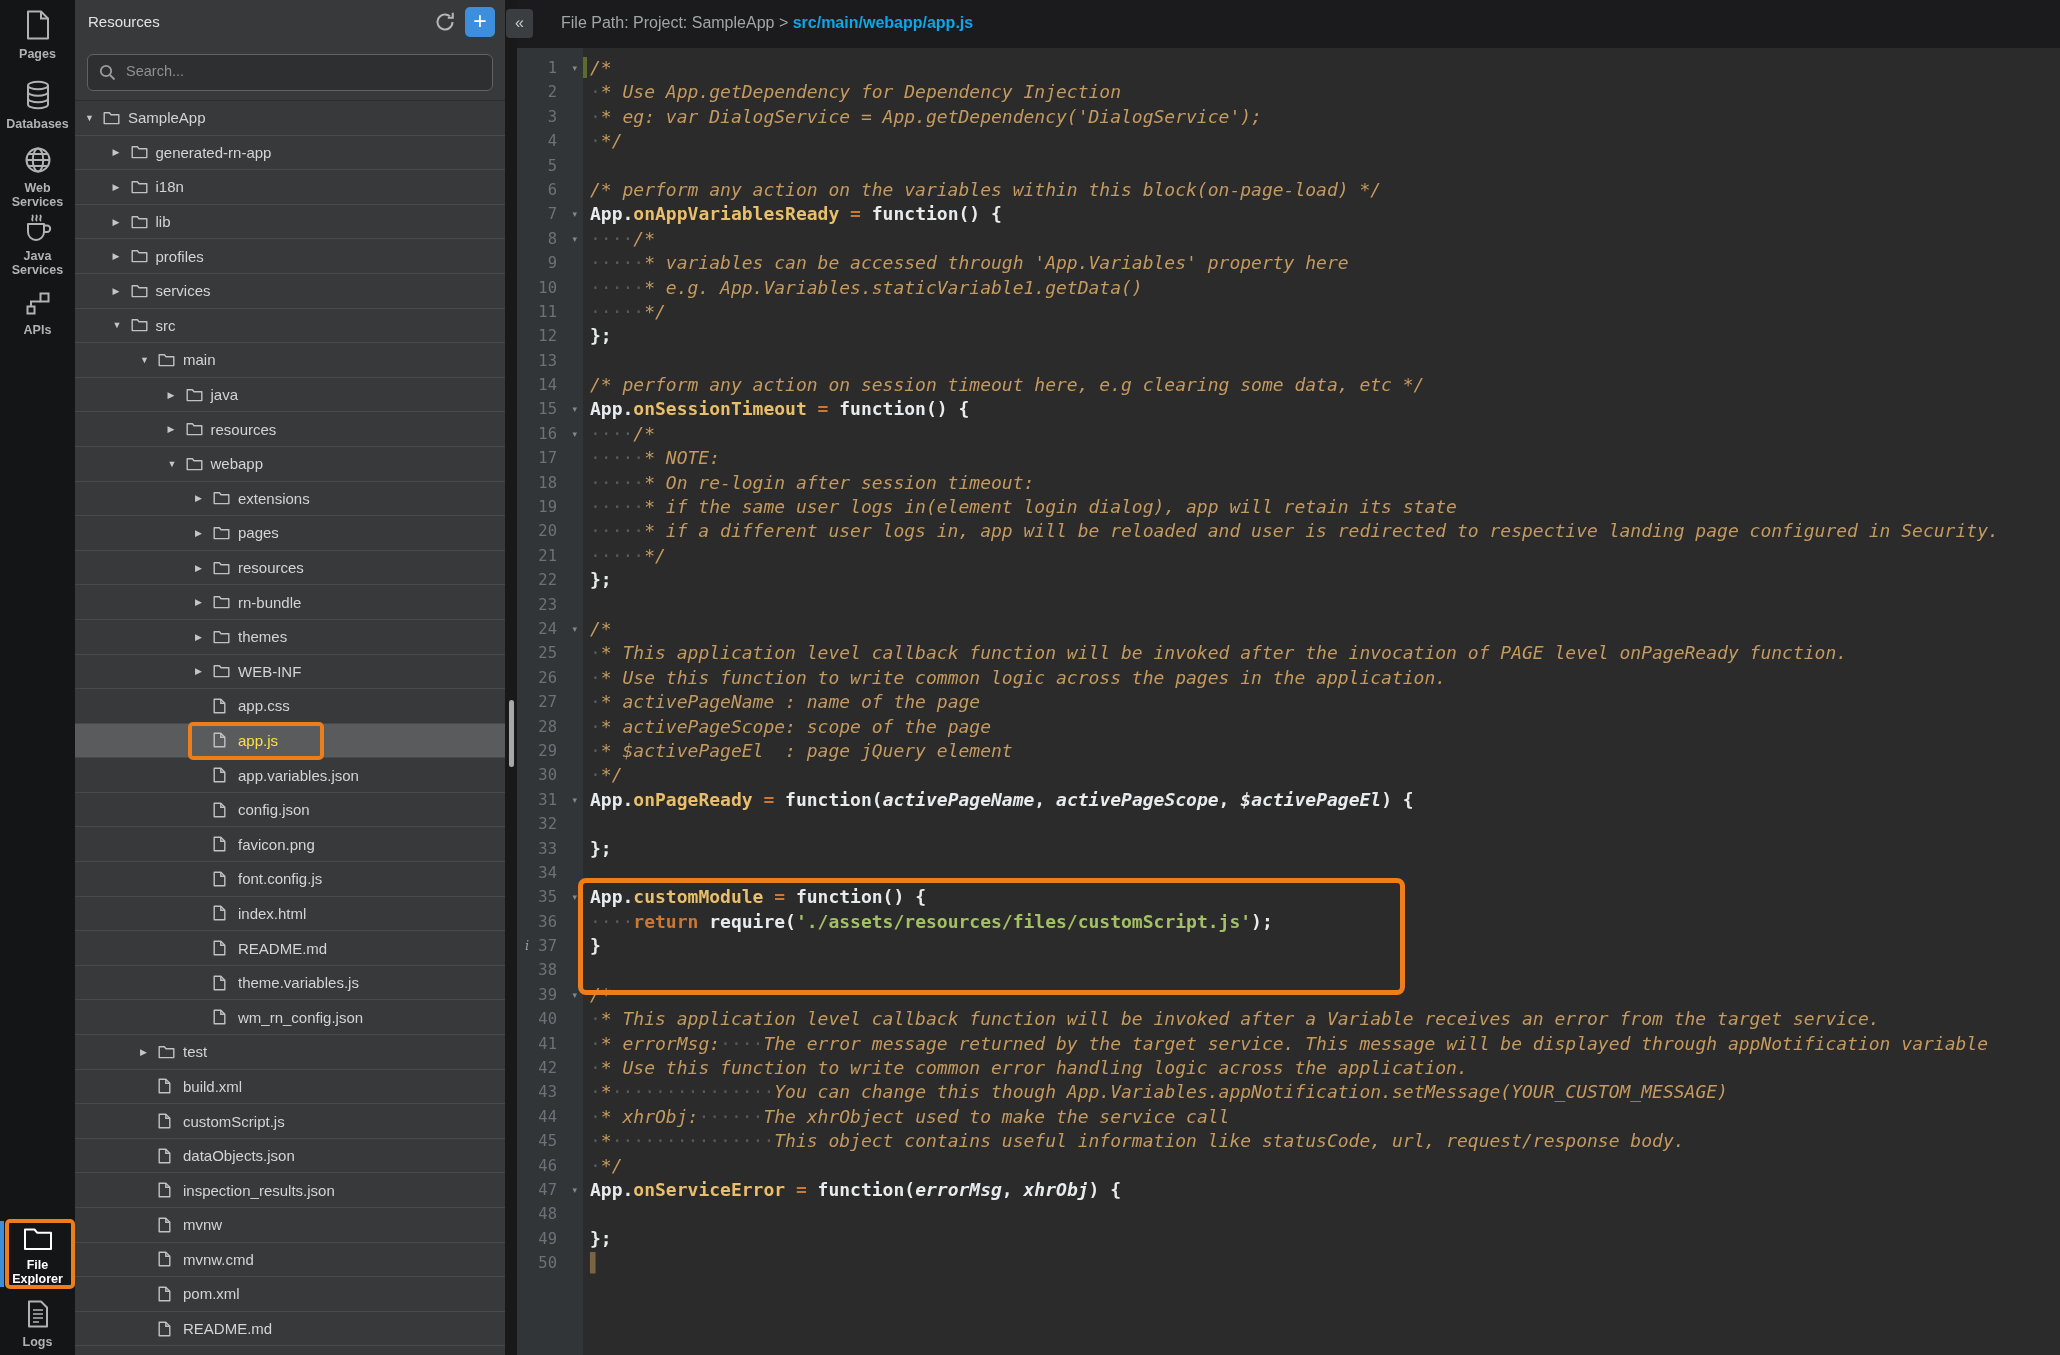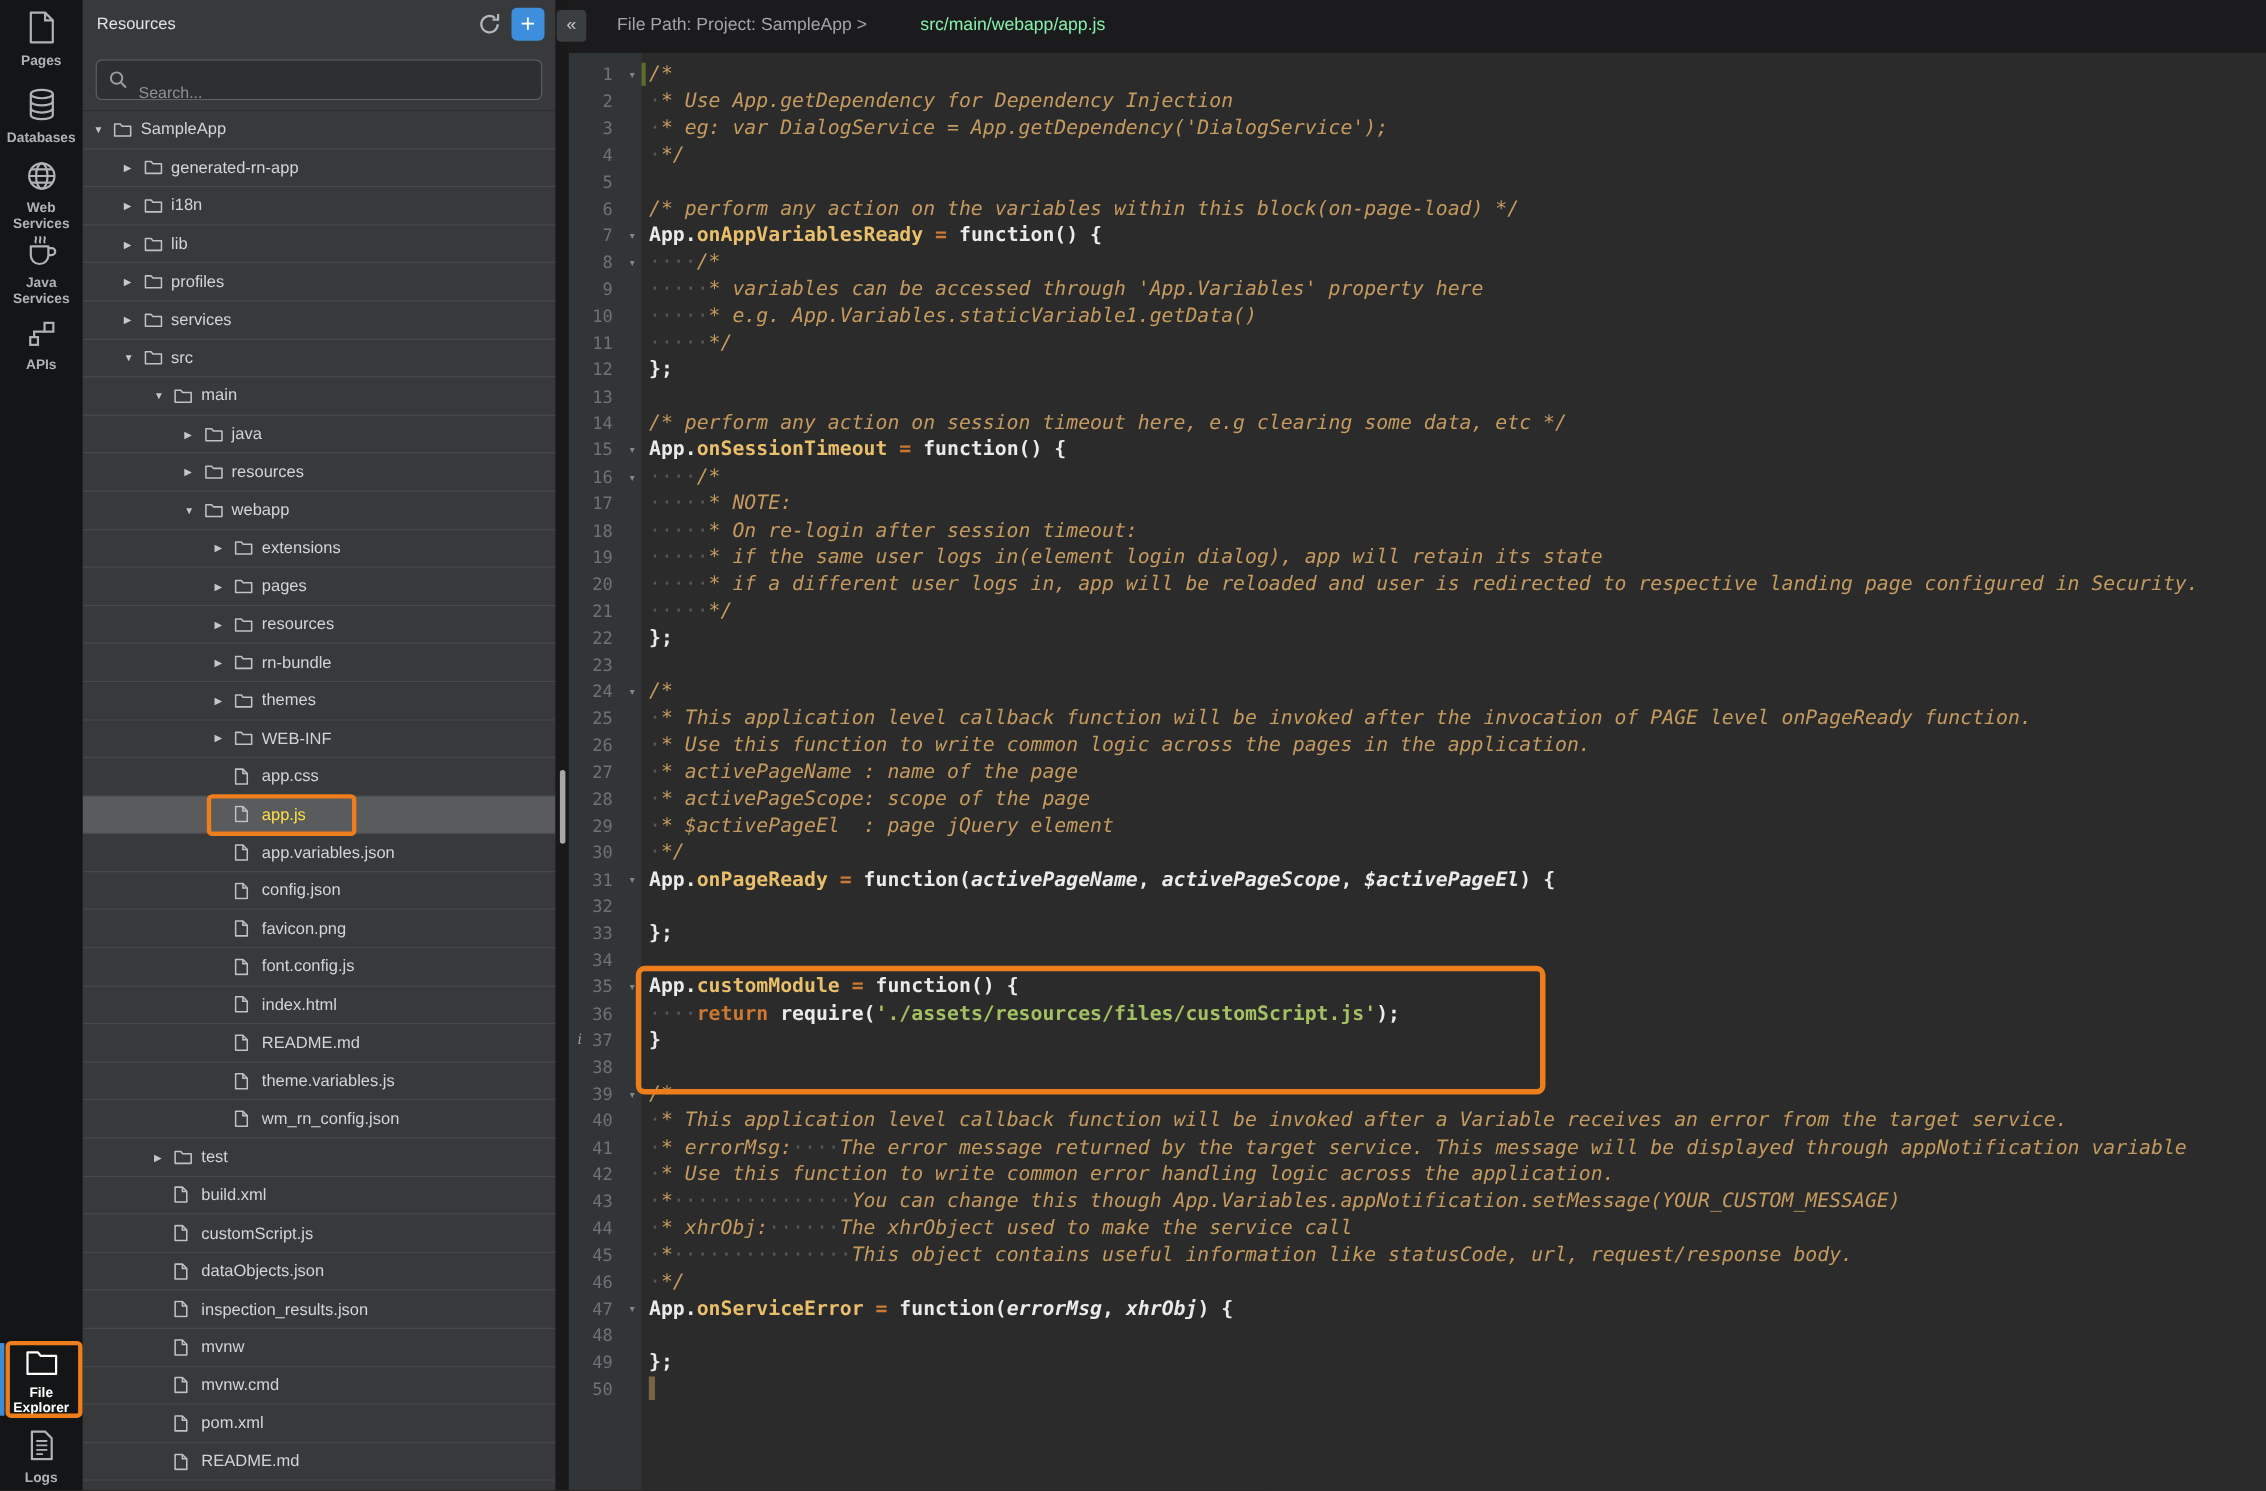--- a/index.html
+++ b/index.html
@@ -18,21 +18,21 @@
   
   .explorer{position:absolute;left:75px;top:0;width:430px;height:1355px;background:#38393b;z-index:4;}
   .exp-top{position:absolute;left:0;top:0;width:430px;height:44px;}
   .exp-title{position:absolute;left:13px;top:13px;font-size:15px;color:#e2e3e5;}
   .refresh-btn{position:absolute;left:358px;top:10px;width:26px;height:26px;cursor:pointer;}
   .plus-btn{position:absolute;left:390px;top:7px;width:30px;height:30px;background:#3d8fdd;border-radius:5px;
             color:#fff;font-size:23px;line-height:28px;text-align:center;font-weight:400;cursor:pointer;}
   .search-wrap{position:absolute;left:12px;top:54px;width:406px;height:37px;background:#2d2f31;
                border:1px solid #606366;border-radius:6px;box-sizing:border-box;}
   .search-wrap svg{position:absolute;left:11px;top:9px;}
-  .search-input{position:absolute;left:36px;top:14px;width:355px;height:30px;background:transparent;border:none;outline:none;
+  .search-input{position:absolute;left:36px;top:0;width:355px;height:30px;background:transparent;border:none;outline:none;
                 color:#cfd1d3;font-size:14.5px;font-family:"Liberation Sans",sans-serif;}
   .search-input::placeholder{color:#8e9193;}
   .exp-sep{position:absolute;left:0;top:100px;width:430px;height:1px;background:#2c2d2f;}
 
   .tree{position:absolute;left:0;top:101px;width:430px;height:1254px;overflow:hidden;}
   .trow{position:relative;height:33.6px;border-bottom:1px solid #474a4c;display:flex;align-items:center;
         color:#d2d4d6;font-size:15px;cursor:pointer;box-sizing:content-box;}
   .trow.selected{background:#595b5d;color:#fde047;}
   .arrow{display:inline-block;width:18px;font-size:9px;color:#c4c6c8;flex:0 0 18px;}
   .tico{display:inline-flex;width:25px;flex:0 0 25px;align-items:center;}
@@ -42,21 +42,21 @@
   
   .strip{position:absolute;left:505px;top:0;width:12px;height:1355px;background:#19191a;z-index:5;}
   .strip-thumb{position:absolute;left:4px;top:700px;width:5px;height:67px;background:#a8a8a8;border-radius:3px;cursor:pointer;}
   .collapse-btn{position:absolute;left:506px;top:9px;width:27px;height:29px;background:#3b3e40;border-radius:4px;
                 color:#c7c9cb;font-size:16px;text-align:center;line-height:28px;z-index:8;cursor:pointer;}
 
   
   .editor{position:absolute;left:517px;top:0;width:1543px;height:1355px;background:#2b2b2b;}
   .ed-header{position:absolute;left:0;top:0;width:1543px;height:48px;background:#1b1b1d;z-index:2;}
   .crumb{position:absolute;left:44px;top:14px;font-size:16px;color:#a2a5a7;white-space:nowrap;}
-  .crumb .path{color:#86efac;font-weight:400;margin-left:44px;}
+  .crumb .path{color:#0ea5e9;font-weight:700;}
 
   .gutter{position:absolute;left:0;top:48px;width:66px;height:1307px;background:#323537;padding-top:8px;box-sizing:border-box;}
   .gl{position:relative;height:24.4px;line-height:24.4px;}
   .gl .num{display:block;text-align:right;padding-right:26px;font-family:"DejaVu Sans Mono",monospace;
            font-size:15.5px;color:#6e7276;}
   .gl .fold{position:absolute;right:6px;top:0;font-size:9px;color:#84878a;cursor:pointer;}
   .gl .info{position:absolute;left:8px;top:0;font-size:13px;color:#9b9ea0;font-style:italic;font-family:"DejaVu Serif",serif;}
 
   .code-area{position:absolute;left:66px;top:48px;width:1477px;height:1307px;overflow:hidden;padding-top:8px;box-sizing:border-box;cursor:text;}
   .cl{height:24.4px;line-height:24.4px;white-space:pre;padding-left:7px;

